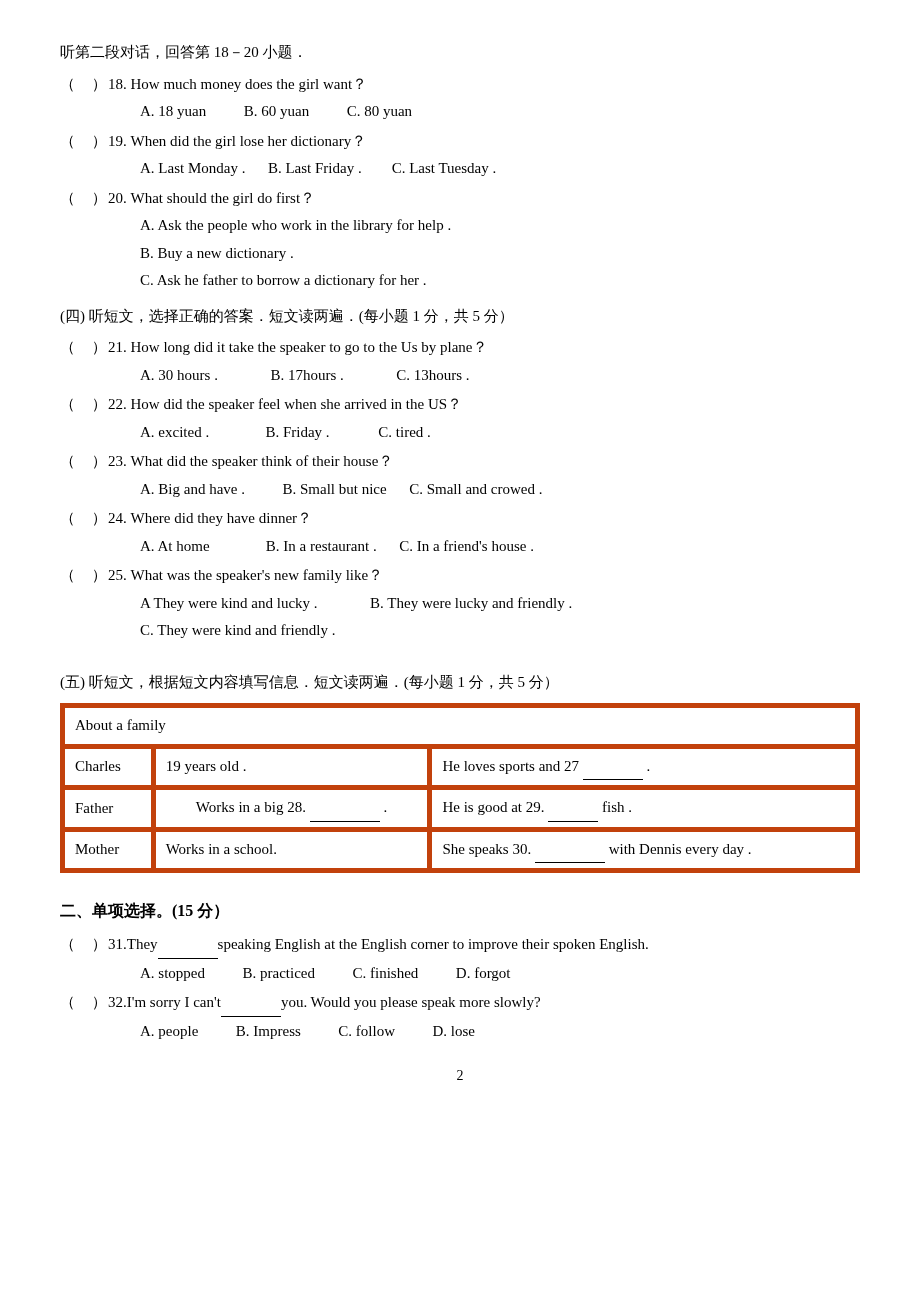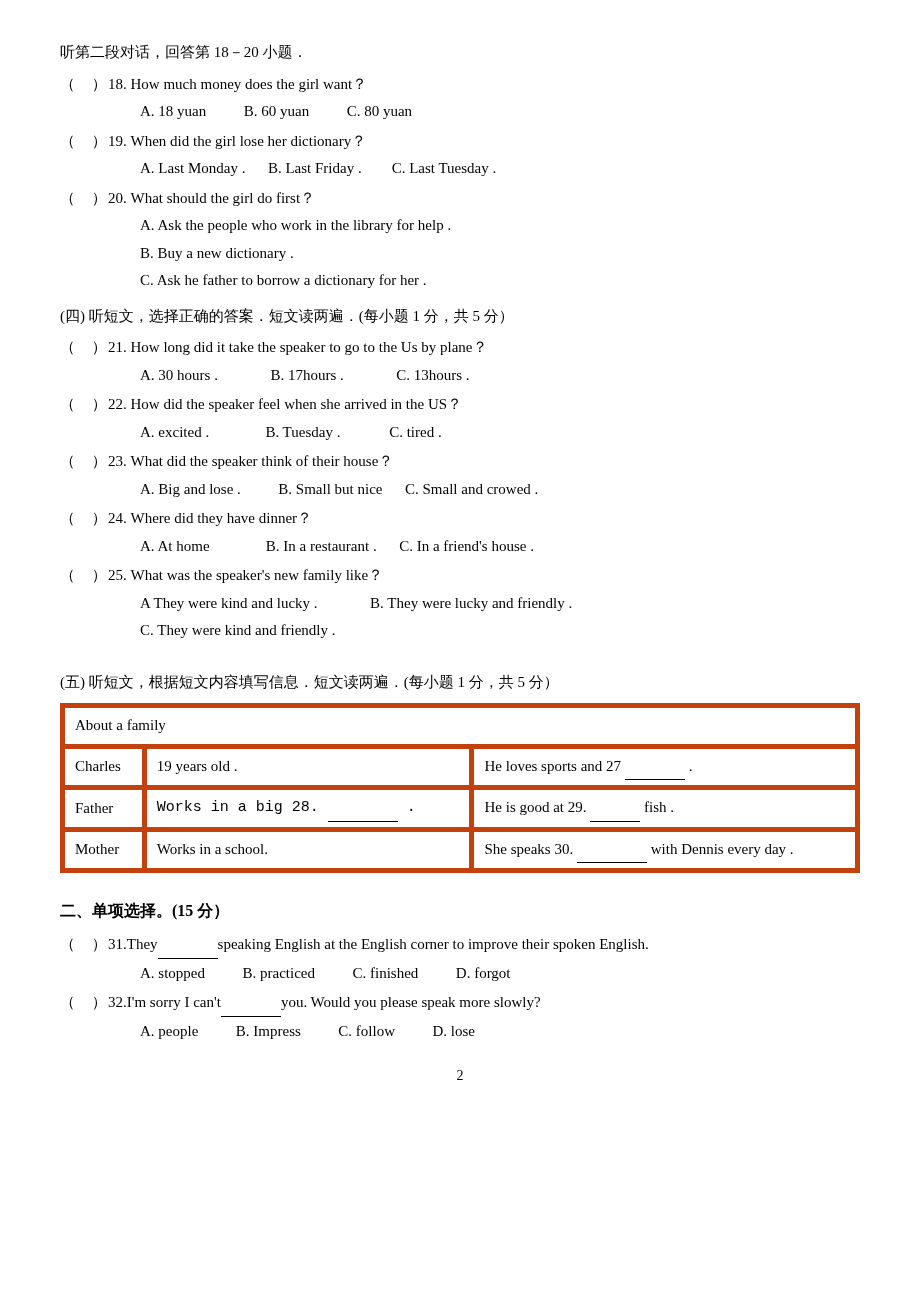--- a/index.html
+++ b/index.html
@@ -154,35 +154,35 @@
 <div class="question-block">
   <div class="question-line">
     <span class="paren">（</span>
     <span class="paren2">&nbsp;）</span>
     <span>22.</span>&nbsp;
     <span>How did the speaker feel when she arrived in the US？</span>
   </div>
   <div class="options-line">
     <span>A. excited .</span>
     &nbsp;&nbsp;&nbsp;&nbsp;&nbsp;&nbsp;&nbsp;&nbsp;&nbsp;&nbsp;&nbsp;&nbsp;&nbsp;
-    <span>B. Tuesday .</span>
+    <span>B. Friday .</span>
     &nbsp;&nbsp;&nbsp;&nbsp;&nbsp;&nbsp;&nbsp;&nbsp;&nbsp;&nbsp;&nbsp;
     <span>C. tired .</span>
   </div>
 </div>
 
 <div class="question-block">
   <div class="question-line">
     <span class="paren">（</span>
     <span class="paren2">&nbsp;）</span>
     <span>23.</span>&nbsp;
     <span>What did the speaker think of their house？</span>
   </div>
   <div class="options-line">
-    <span>A. Big and lose .</span>
+    <span>A. Big and have .</span>
     &nbsp;&nbsp;&nbsp;&nbsp;&nbsp;&nbsp;&nbsp;&nbsp;
     <span>B. Small but nice</span>
     &nbsp;&nbsp;&nbsp;&nbsp;
     <span>C. Small and crowed .</span>
   </div>
 </div>
 
 <div class="question-block">
   <div class="question-line">
     <span class="paren">（</span>
@@ -225,21 +225,21 @@
     <td>Charles</td>
     <td>19 years old .</td>
     <td>
       <span>He loves sports and  27</span>
       <span class="blank" style="min-width:60px;">&nbsp;</span>
       <span>.</span>
     </td>
   </tr>
   <tr>
     <td>Father</td>
-    <td style="font-family:Liberation Mono, monospace;">
+    <td style="text-align:center;">
       <span>Works in a big  28.</span>
       <span class="blank" style="min-width:70px;">&nbsp;</span>
       <span>.</span>
     </td>
     <td>
       <span>He is good at  29.</span>
       <span class="blank" style="min-width:50px;">&nbsp;</span>
       <span>fish .</span>
     </td>
   </tr>

